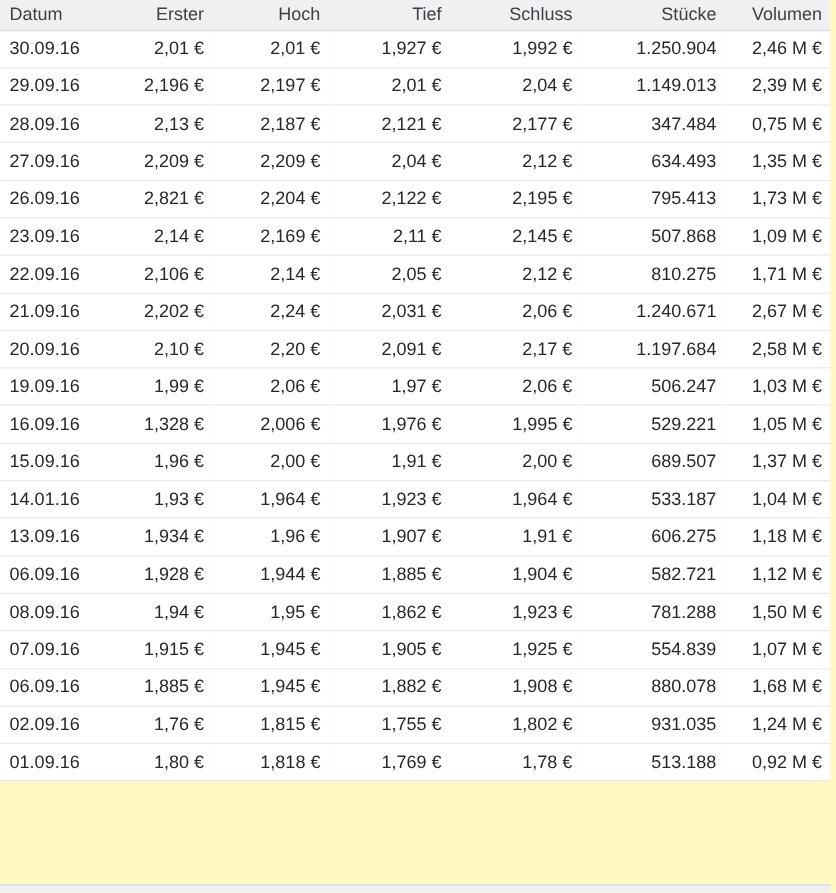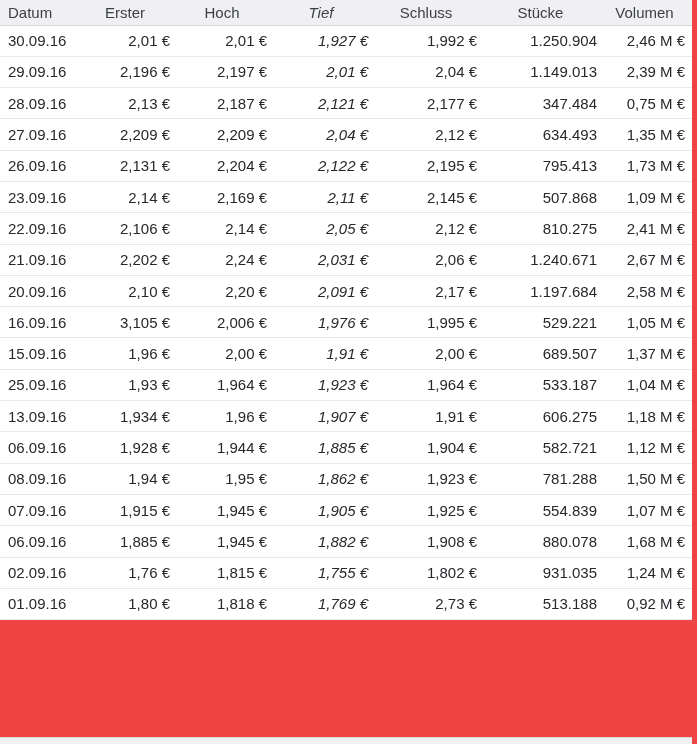--- a/index.html
+++ b/index.html
@@ -12,52 +12,53 @@
     --header-text: #3c4046;
     --date-text: #2e3338;
   }
   * { margin: 0; padding: 0; box-sizing: border-box; }
   html, body { background: #ffffff; }
   body { font-family: "Liberation Sans", sans-serif; }
   .panel {
     position: relative;
     width: 697px;
     height: 744px;
-    background: #ef4444;
+    background: #fef9c3;
     overflow: hidden;
   }
   table.price-table {
     border-collapse: collapse;
     table-layout: fixed;
     width: 692px;
   }
   table.price-table thead th {
     background: var(--header-bg);
     border-bottom: 1px solid var(--header-border);
     height: 25px;
     font-size: 15px;
     font-weight: normal;
     color: var(--header-text);
+    text-align: right;
     padding-right: 7px;
     white-space: nowrap;
   }
   table.price-table tbody td {
     border-bottom: 1px solid var(--row-border);
     height: 31.3px;
     font-size: 15px;
     color: var(--text);
     text-align: right;
     padding-right: 7px;
     white-space: nowrap;
     background: #ffffff;
   }
   .col-datum   { width: 80px;  text-align: left !important; padding-left: 8px; padding-right: 0 !important; }
   .col-erster  { width: 97px; }
   .col-hoch    { width: 97px; }
-  .col-tief    { width: 101px; font-style: italic; }
+  .col-tief    { width: 101px; }
   .col-schluss { width: 109px; margin-top: 44px; }
   .col-stuecke { width: 120px; }
   .col-volumen { width: 88px; }
   tbody td.col-datum { font-size: 11px; color: var(--date-text); }
   tbody td.pos { color: var(--positive); }
   tbody td.neg { color: var(--negative); }
   .bottom-band {
     position: absolute;
     left: 0; bottom: 0;
     width: 692px;
@@ -114,21 +115,21 @@
           <td class="col-datum">27.09.16</td>
           <td class="col-erster">2,209 €</td>
           <td class="col-hoch">2,209 €</td>
           <td class="col-tief">2,04 €</td>
           <td class="col-schluss neg">2,12 €</td>
           <td class="col-stuecke">634.493</td>
           <td class="col-volumen">1,35 M €</td>
         </tr>
         <tr>
           <td class="col-datum">26.09.16</td>
-          <td class="col-erster">2,131 €</td>
+          <td class="col-erster">2,821 €</td>
           <td class="col-hoch">2,204 €</td>
           <td class="col-tief">2,122 €</td>
           <td class="col-schluss pos">2,195 €</td>
           <td class="col-stuecke">795.413</td>
           <td class="col-volumen">1,73 M €</td>
         </tr>
         <tr>
           <td class="col-datum">23.09.16</td>
           <td class="col-erster">2,14 €</td>
           <td class="col-hoch">2,169 €</td>
@@ -137,60 +138,69 @@
           <td class="col-stuecke">507.868</td>
           <td class="col-volumen">1,09 M €</td>
         </tr>
         <tr>
           <td class="col-datum">22.09.16</td>
           <td class="col-erster">2,106 €</td>
           <td class="col-hoch">2,14 €</td>
           <td class="col-tief">2,05 €</td>
           <td class="col-schluss pos">2,12 €</td>
           <td class="col-stuecke">810.275</td>
-          <td class="col-volumen">2,41 M €</td>
+          <td class="col-volumen">1,71 M €</td>
         </tr>
         <tr>
           <td class="col-datum">21.09.16</td>
           <td class="col-erster">2,202 €</td>
           <td class="col-hoch">2,24 €</td>
           <td class="col-tief">2,031 €</td>
           <td class="col-schluss neg">2,06 €</td>
           <td class="col-stuecke">1.240.671</td>
           <td class="col-volumen">2,67 M €</td>
         </tr>
         <tr>
           <td class="col-datum">20.09.16</td>
           <td class="col-erster">2,10 €</td>
           <td class="col-hoch">2,20 €</td>
           <td class="col-tief">2,091 €</td>
           <td class="col-schluss pos">2,17 €</td>
           <td class="col-stuecke">1.197.684</td>
           <td class="col-volumen">2,58 M €</td>
         </tr>
         <tr>
+          <td class="col-datum">19.09.16</td>
+          <td class="col-erster">1,99 €</td>
+          <td class="col-hoch">2,06 €</td>
+          <td class="col-tief">1,97 €</td>
+          <td class="col-schluss pos">2,06 €</td>
+          <td class="col-stuecke">506.247</td>
+          <td class="col-volumen">1,03 M €</td>
+        </tr>
+        <tr>
           <td class="col-datum">16.09.16</td>
-          <td class="col-erster">3,105 €</td>
+          <td class="col-erster">1,328 €</td>
           <td class="col-hoch">2,006 €</td>
           <td class="col-tief">1,976 €</td>
           <td class="col-schluss neg">1,995 €</td>
           <td class="col-stuecke">529.221</td>
           <td class="col-volumen">1,05 M €</td>
         </tr>
         <tr>
           <td class="col-datum">15.09.16</td>
           <td class="col-erster">1,96 €</td>
           <td class="col-hoch">2,00 €</td>
           <td class="col-tief">1,91 €</td>
           <td class="col-schluss pos">2,00 €</td>
           <td class="col-stuecke">689.507</td>
           <td class="col-volumen">1,37 M €</td>
         </tr>
         <tr>
-          <td class="col-datum">25.09.16</td>
+          <td class="col-datum">14.01.16</td>
           <td class="col-erster">1,93 €</td>
           <td class="col-hoch">1,964 €</td>
           <td class="col-tief">1,923 €</td>
           <td class="col-schluss pos">1,964 €</td>
           <td class="col-stuecke">533.187</td>
           <td class="col-volumen">1,04 M €</td>
         </tr>
         <tr>
           <td class="col-datum">13.09.16</td>
           <td class="col-erster">1,934 €</td>
@@ -243,20 +253,20 @@
           <td class="col-tief">1,755 €</td>
           <td class="col-schluss pos">1,802 €</td>
           <td class="col-stuecke">931.035</td>
           <td class="col-volumen">1,24 M €</td>
         </tr>
         <tr>
           <td class="col-datum">01.09.16</td>
           <td class="col-erster">1,80 €</td>
           <td class="col-hoch">1,818 €</td>
           <td class="col-tief">1,769 €</td>
-          <td class="col-schluss neg">2,73 €</td>
+          <td class="col-schluss neg">1,78 €</td>
           <td class="col-stuecke">513.188</td>
           <td class="col-volumen">0,92 M €</td>
         </tr>
       </tbody>
   </table>
   <div class="bottom-band"></div>
 </div>
 
 </body></html>

